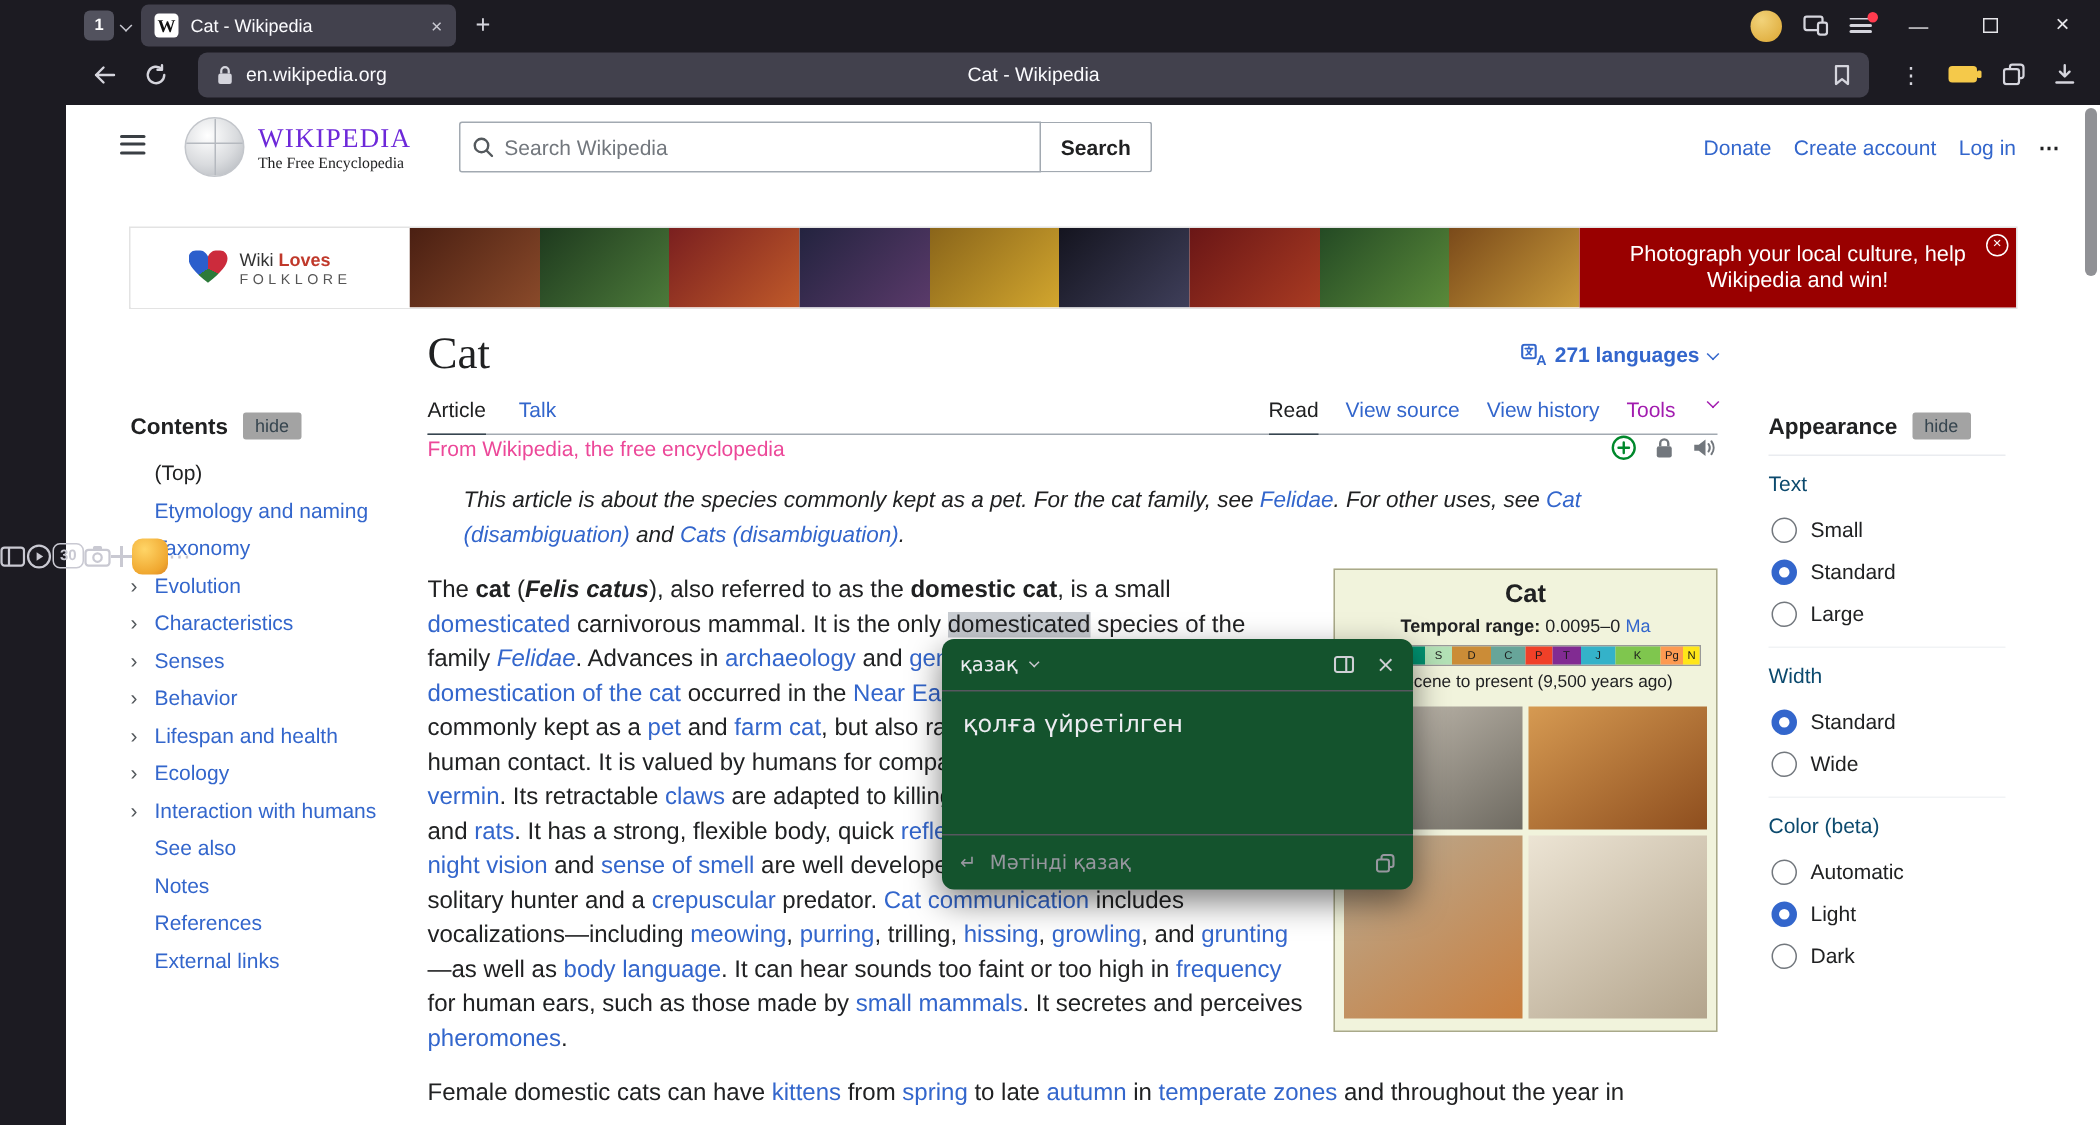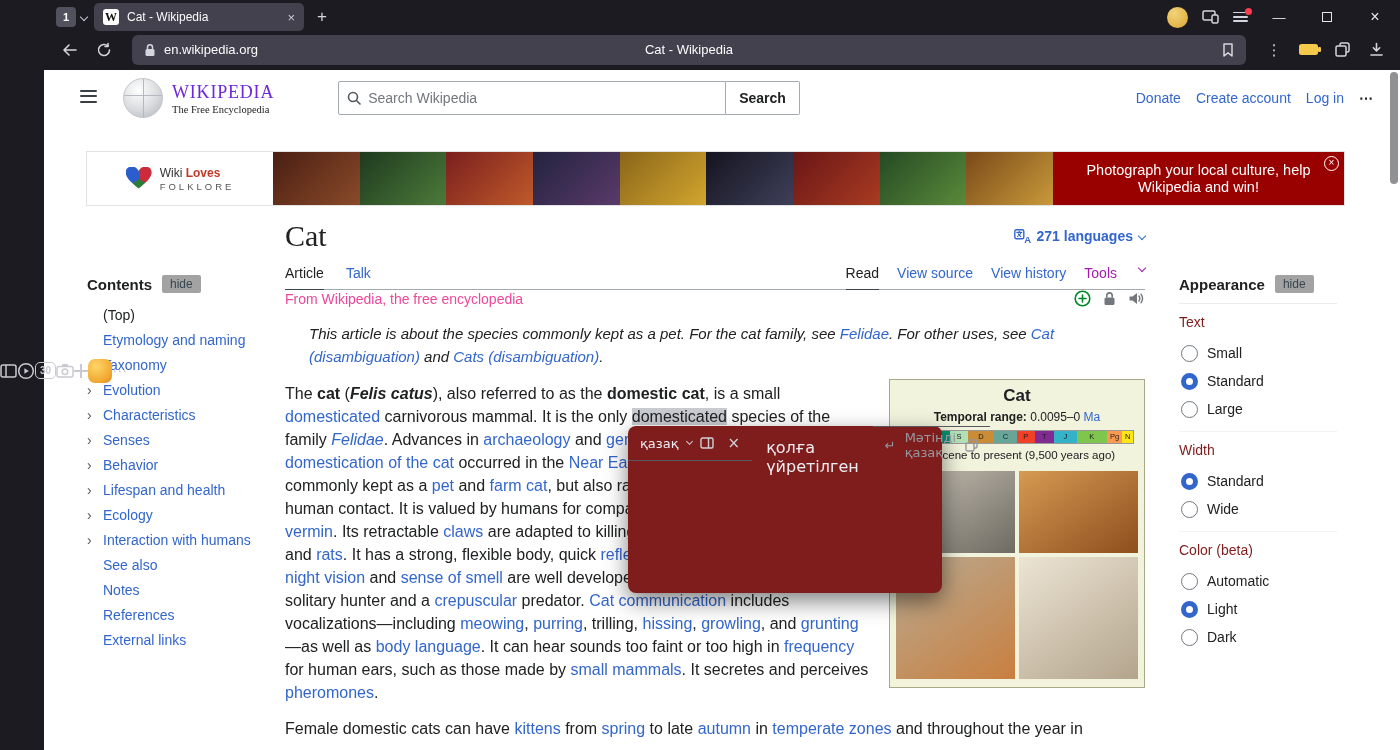--- a/index.html
+++ b/index.html
@@ -50,21 +50,21 @@
   .page-thumb{width:8px;height:112px;background:#909195;border-radius:4px}
 
   .wm-header{height:56px;display:flex;align-items:center;padding:0 26px 0 36px}
   .hamburger div{width:17px;height:2px;background:#3a3f44;margin-bottom:3.4px;border-radius:1px}
   .wm-logo{display:flex;align-items:center;gap:9px;margin-left:26px}
   .globe{width:40px;height:40px;border-radius:50%;background:radial-gradient(circle at 38% 30%,#ffffff,#d9dbde 55%,#aeb2b8);border:1px solid #c3c6cb;position:relative;overflow:hidden}
   .globe::before{content:"";position:absolute;left:50%;top:0;width:1px;height:100%;background:#b5b9bf}
   .globe::after{content:"";position:absolute;top:42%;left:0;width:100%;height:1px;background:#b5b9bf}
   .wordmark{font-family:"Liberation Serif",serif;font-size:18px;letter-spacing:.8px;color:#6d28d9}
   .tagline{font-family:"Liberation Serif",serif;font-size:10.5px;color:#202122;margin-top:1px}
-  .searchwrap{display:flex;margin-left:64px}
+  .searchwrap{display:flex;margin-left:32px}
   .searchbox{width:388px;height:34px;border:1px solid #a2a9b1;border-radius:2px 0 0 2px;display:flex;align-items:center;padding:0 8px;gap:7px}
   .searchbox input{border:none;outline:none;flex:1;font-size:14px;font-family:"Liberation Sans",sans-serif;color:#202122}
   .searchbox input::placeholder{color:#72777d}
   .search-btn{height:34px;border:1px solid #a2a9b1;border-left:none;background:#fff;padding:0 13px;font-size:14px;font-weight:bold;color:#202122;border-radius:0 2px 2px 0}
   .hdr-right{margin-left:auto;display:flex;align-items:center;gap:15px;font-size:14px}
   .hdr-link{color:#3366cc;text-decoration:none}
   .hdr-more{color:#202122;font-weight:bold;letter-spacing:1px}
 
   
   .banner{margin:26px 56px 0 43px;height:53px;display:flex;position:relative;box-shadow:0 0 0 1px #e3e3e3}
@@ -111,29 +111,29 @@
   .ib-temporal{text-align:center;font-size:12px;padding:1px 6px}
   .ib-bar{display:flex;height:14px;margin:5px 10px 3px;border:1px solid #999}
   .ts-seg{font-size:7.5px;color:#1a1a1a;display:flex;align-items:center;justify-content:center;overflow:hidden}
   .ib-caption{text-align:center;font-size:11.5px;padding:2px 6px 6px}
   .ib-grid{display:grid;grid-template-columns:1fr 1fr;grid-template-rows:82px 122px;gap:4px;margin:4px 6px 8px}
   .cat-photo{width:100%;height:100%}
 
   .appearance{width:158px;margin-left:34px;margin-top:70px;font-size:14px}
   .ap-head{display:flex;align-items:center;gap:10px;padding-bottom:10px;border-bottom:1px solid #eaecf0;margin-bottom:10px}
   .ap-title{font-weight:bold;font-size:15px}
-  .ap-label{margin:8px 0 9px;color:#7f1d1d}
+  .ap-label{margin:8px 0 9px;color:#0c4a6e}
   .ap-group{margin-bottom:10px;border-bottom:1px solid #f1f3f5;padding-bottom:8px}
   .ap-group:last-child{border-bottom:none}
   .ap-opt{display:flex;align-items:center;gap:9px;padding:5.5px 0 5.5px 2px}
   .radio{width:17px;height:17px;border-radius:50%;border:1.6px solid #72777d;background:#fff;flex:none}
   .radio.sel{border:5.5px solid #3366cc}
 
   
-  .popup{position:absolute;left:584px;top:356px;width:314px;height:167px;background:#7f1d1d;border-radius:8px;box-shadow:0 8px 22px rgba(0,0,0,.5);z-index:40;display:flex;flex-direction:row;color:#ececf1;font-family:"DejaVu Sans",sans-serif}
+  .popup{position:absolute;left:584px;top:356px;width:314px;height:167px;background:#14532d;border-radius:8px;box-shadow:0 8px 22px rgba(0,0,0,.5);z-index:40;display:flex;flex-direction:column;color:#ececf1;font-family:"DejaVu Sans",sans-serif}
   .popup-head{height:35px;display:flex;align-items:center;padding:0 12px;gap:8px;border-bottom:1px solid #57575f}
   .popup-lang{font-size:13px}
   .popup-head .chev{width:5px;height:5px;color:#c8c8cf;margin-top:-3px}
   .ph-right{margin-left:auto;display:flex;align-items:center;gap:14px;color:#d0d0d6}
   .popup-body{flex:1;padding:12px 14px;font-size:16px}
   .popup-foot{height:37px;border-top:1px solid #57575f;display:flex;align-items:center;gap:9px;padding:0 12px;color:#97979f;font-size:13px}
   .pf-copy{margin-left:auto}
 </style>
 </head>
 <body>

